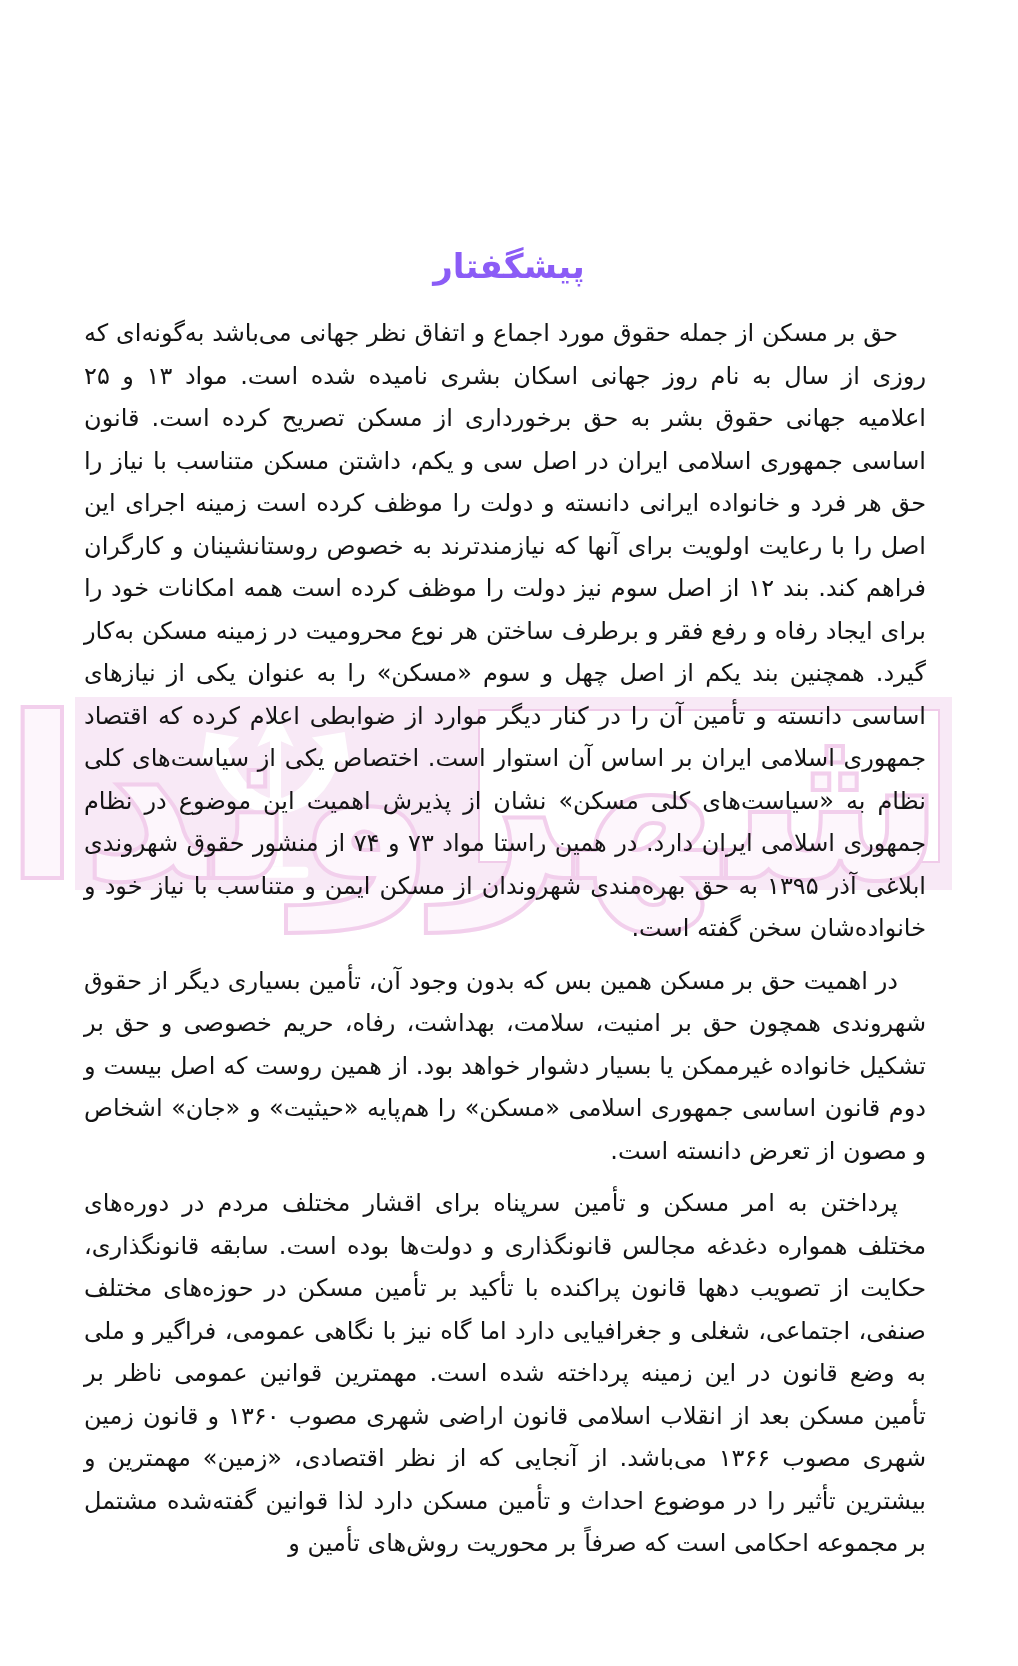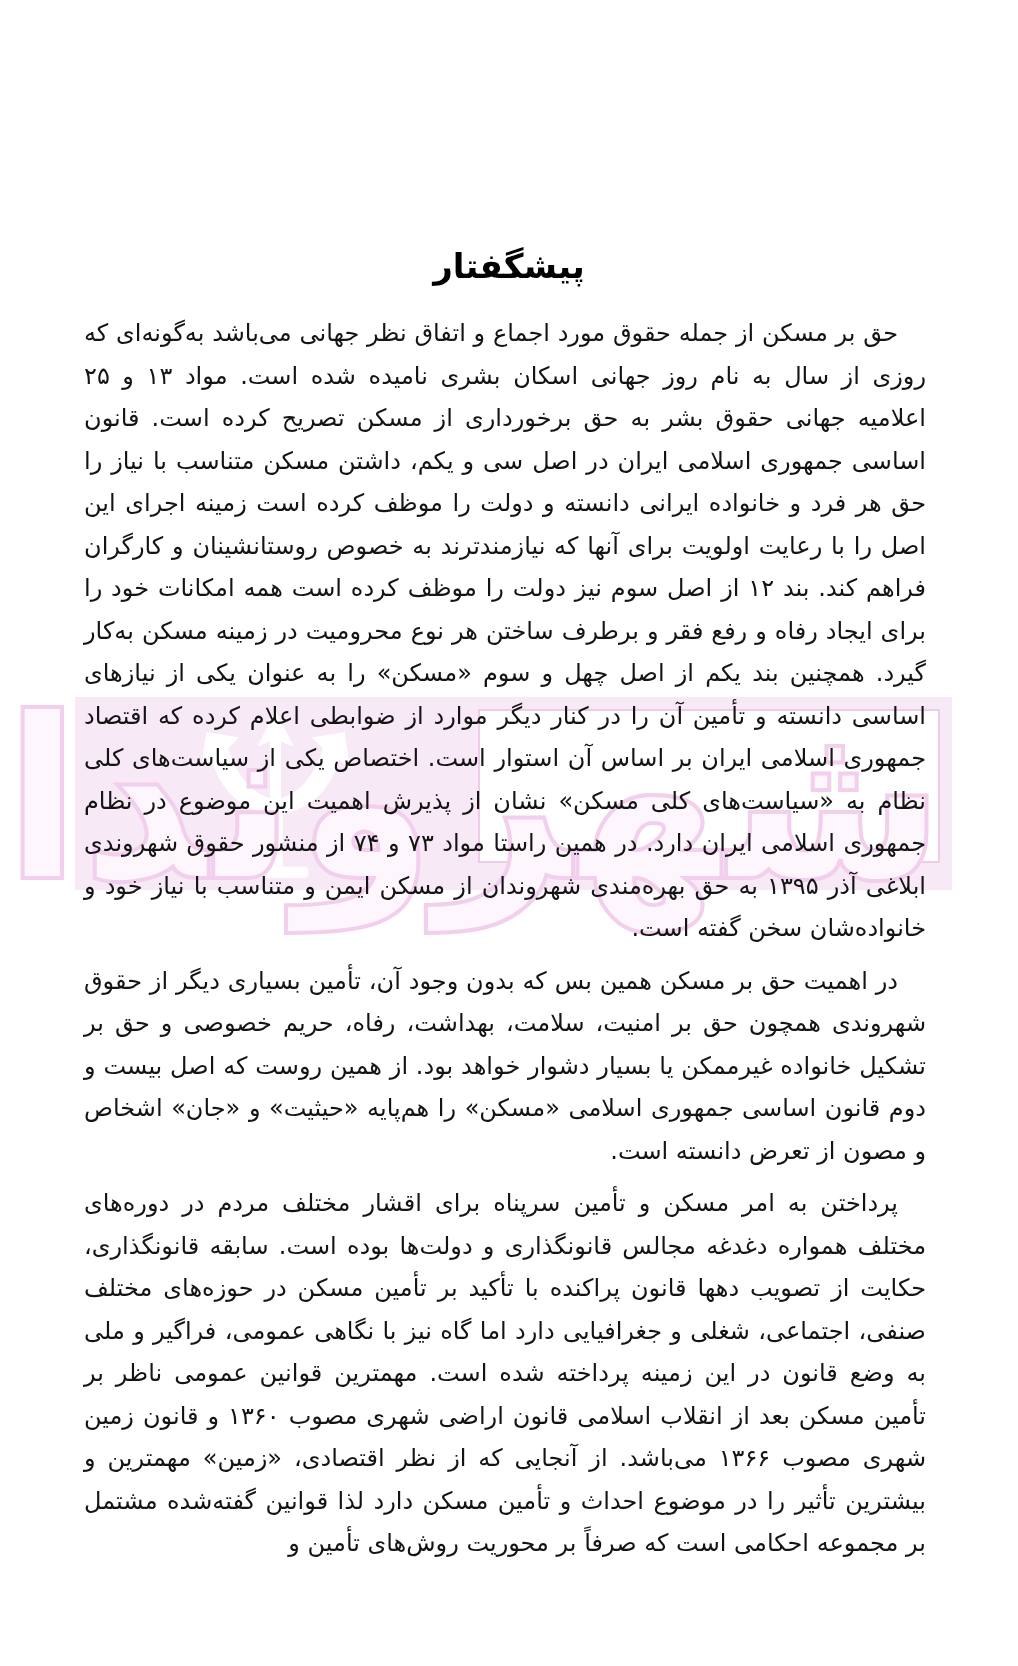--- a/index.html
+++ b/index.html
@@ -76,21 +76,21 @@
     width: 850px;
     z-index: 2;
     direction: rtl;
     color: #141414;
   }
   h1.title {
     margin: 0 0 26px 0;
     text-align: center;
     font-size: 34px;
     font-weight: bold;
-    color: #000000;
+    color: #8b5cf6;
   }
   p.para {
     margin: 0 8px 10px 0;
     font-size: 24px;
     line-height: 42.5px;
     text-align: justify;
     text-align-last: right;
     text-indent: 28px;
   }
 </style>

